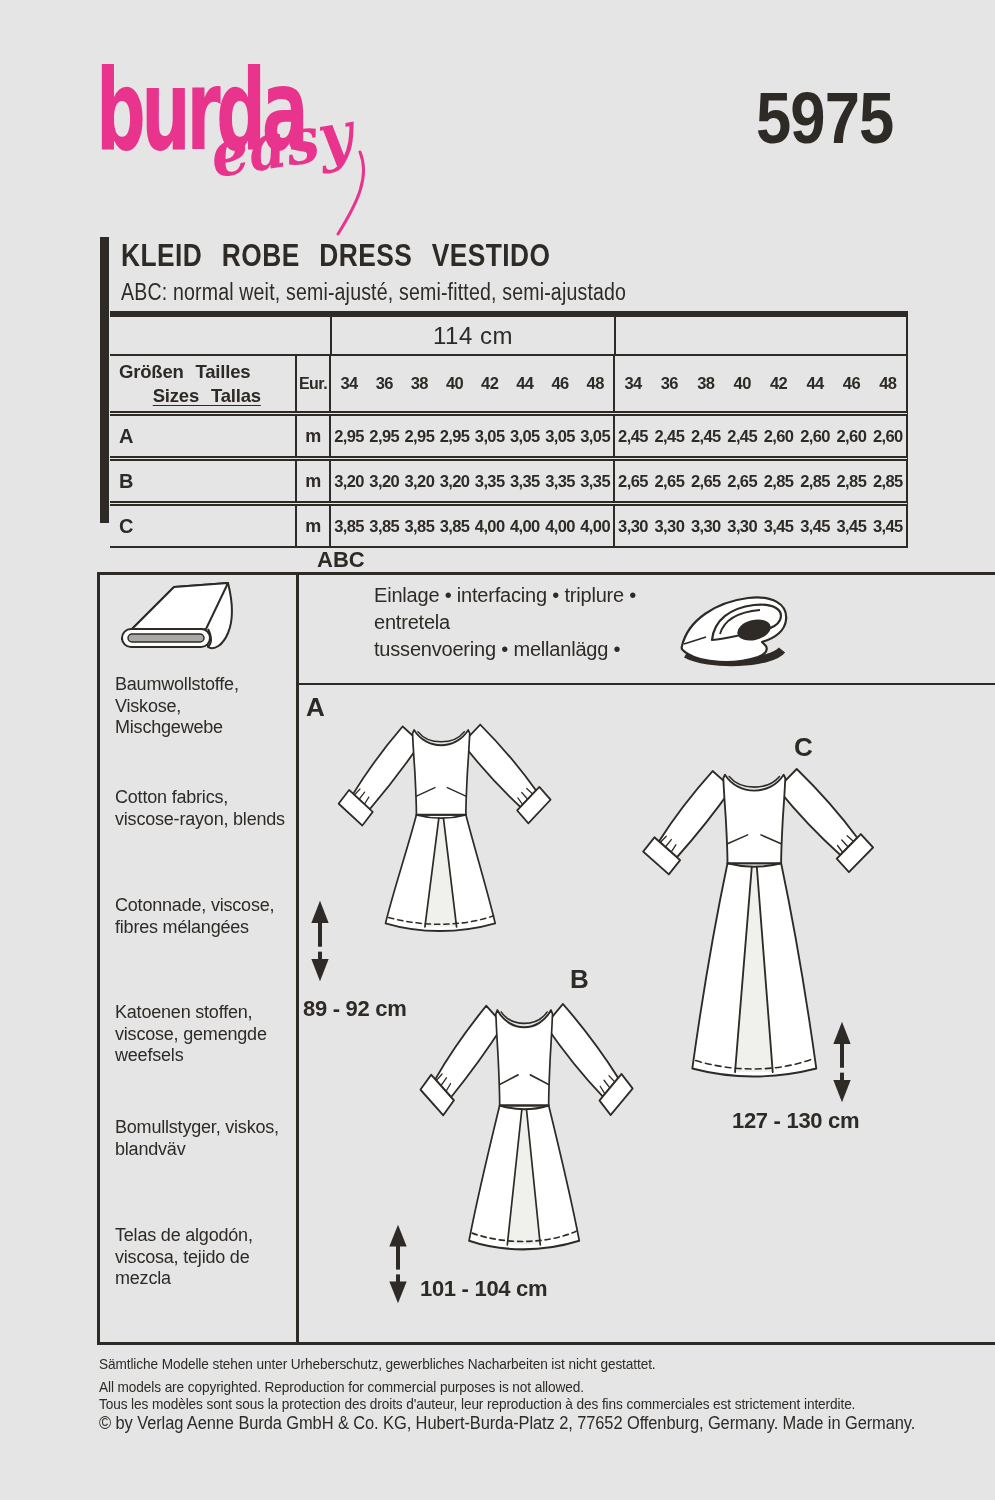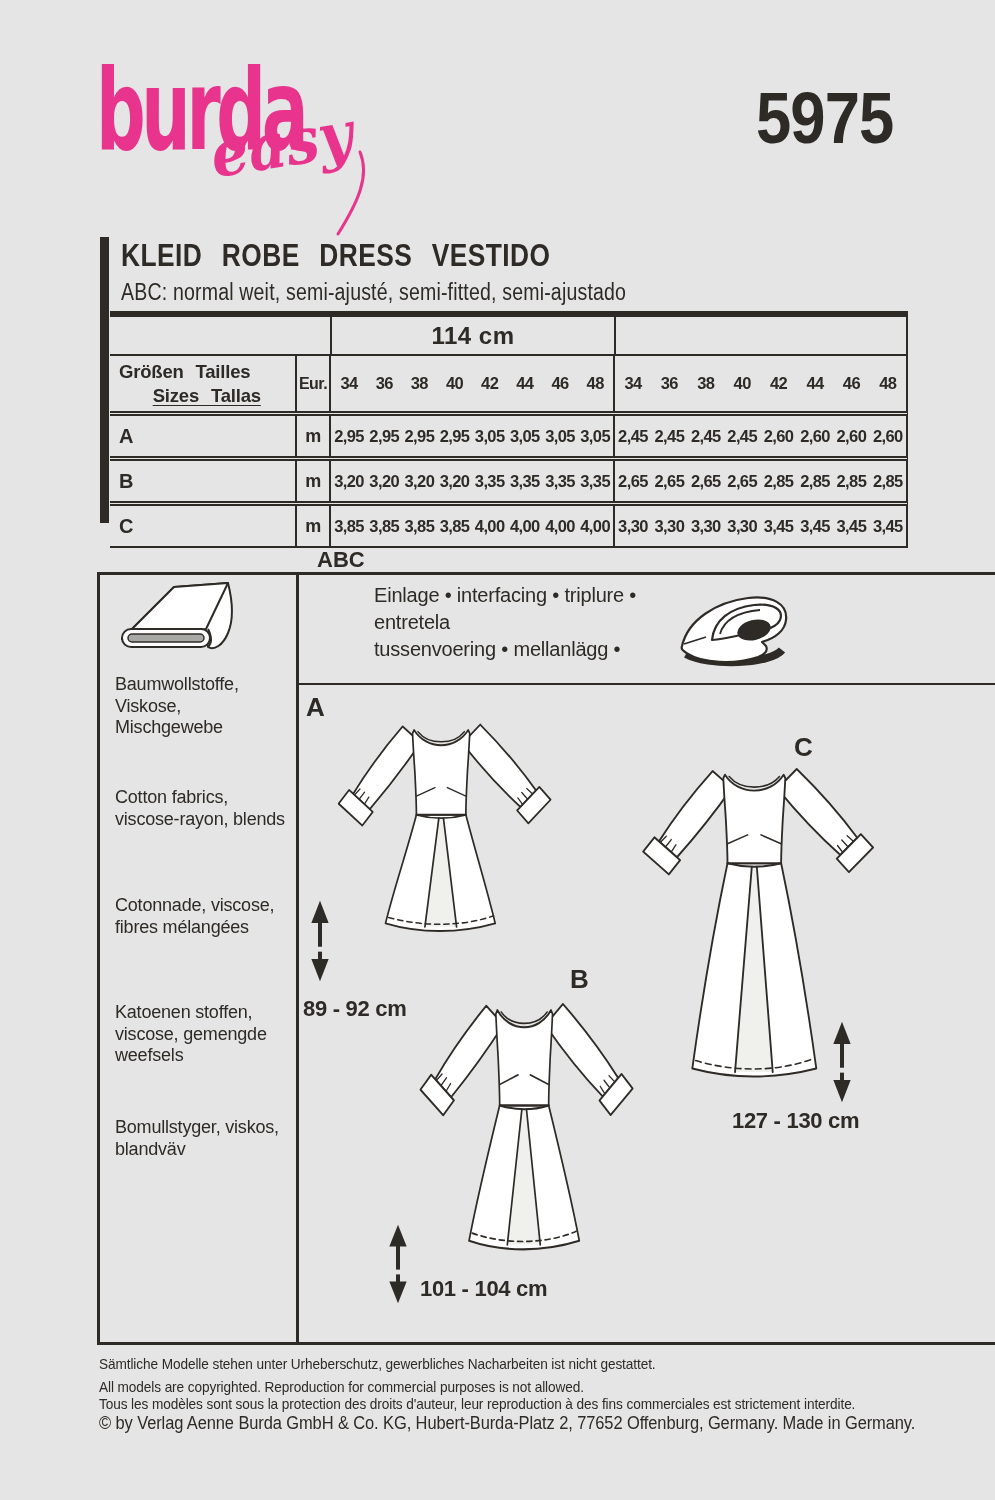--- a/index.html
+++ b/index.html
@@ -32,21 +32,21 @@
   .tdata{height:45px;border-top:5px double #2e2a26;}
   .c-spacer{width:222px;border-right:2px solid #2e2a26;}
   .c-label{width:185px;padding:4px 0 0 9px;}
   .c-eur{width:37px;border-left:2px solid #2e2a26;border-right:2px solid #2e2a26;
          display:flex;align-items:center;justify-content:center;font-weight:bold;font-size:16px;letter-spacing:-.5px;}
   .c-group{display:flex;}
   .g1{width:284px;border-right:2px solid #2e2a26;}
   .g2{width:292px;}
   .c-group .cell{flex:1 1 0;display:flex;align-items:center;justify-content:center;
                  font-weight:bold;font-size:16.5px;letter-spacing:-.6px;white-space:nowrap;}
-  .fabric-width{display:flex;align-items:center;justify-content:center;font-weight:bold;font-size:24px;letter-spacing:.5px;}
+  .fabric-width{display:flex;align-items:center;justify-content:center;font-weight:normal;font-size:24px;letter-spacing:.5px;}
   .size-hdr1,.size-hdr2{font-weight:bold;font-size:18.5px;word-spacing:7px;line-height:24px;letter-spacing:-.2px;}
   .size-hdr2{text-decoration:underline;text-underline-offset:3px;text-align:center;}
   .row-letter{display:flex;align-items:center;font-weight:bold;font-size:20px;padding-left:9px;width:185px;}
   .c-eur.m-unit{font-size:18px;}
 
   
   #mainbox{left:97px;top:572px;width:911px;height:773px;border:3px solid #2e2a26;box-sizing:border-box;}
   #leftcol{position:absolute;left:0;top:0;bottom:0;width:196px;border-right:3px solid #2e2a26;}
   #abc-band{position:absolute;left:199px;top:0;right:0;height:108px;border-bottom:2.5px solid #2e2a26;}
 
@@ -203,20 +203,21 @@
     </div>
   </div>
 
   <div class="abs" id="mainbox">
     <div id="leftcol">
         <div class="fabric-item">Baumwollstoffe, Viskose, Mischgewebe</div>
         <div class="fabric-item">Cotton fabrics, viscose-rayon, blends</div>
         <div class="fabric-item">Cotonnade, viscose, fibres mélangées</div>
         <div class="fabric-item">Katoenen stoffen, viscose, gemengde weefsels</div>
         <div class="fabric-item">Bomullstyger, viskos, blandväv</div>
+        <div class="fabric-item">Telas de algodón, viscosa, tejido de mezcla</div>
       </div>
     <div id="abc-band"></div>
   </div>
 
   <svg class="abs" style="left:112px;top:577px;" width="134" height="95" viewBox="0 0 134 95">
     <g stroke="#2e2a26" stroke-width="2" fill="#fff" stroke-linejoin="round">
       <path d="M10,62 L62,10 L116,6 C120,22 122,42 116,56 C111,68 102,74 96,70 L96,56 Z"></path>
       <path d="M62,10 L116,6 L94,52 L10,62 Z"></path>
       <path d="M96,52 C100,60 100,66 96,70"></path>
       <rect x="10" y="52" width="88" height="18" rx="9"></rect>

